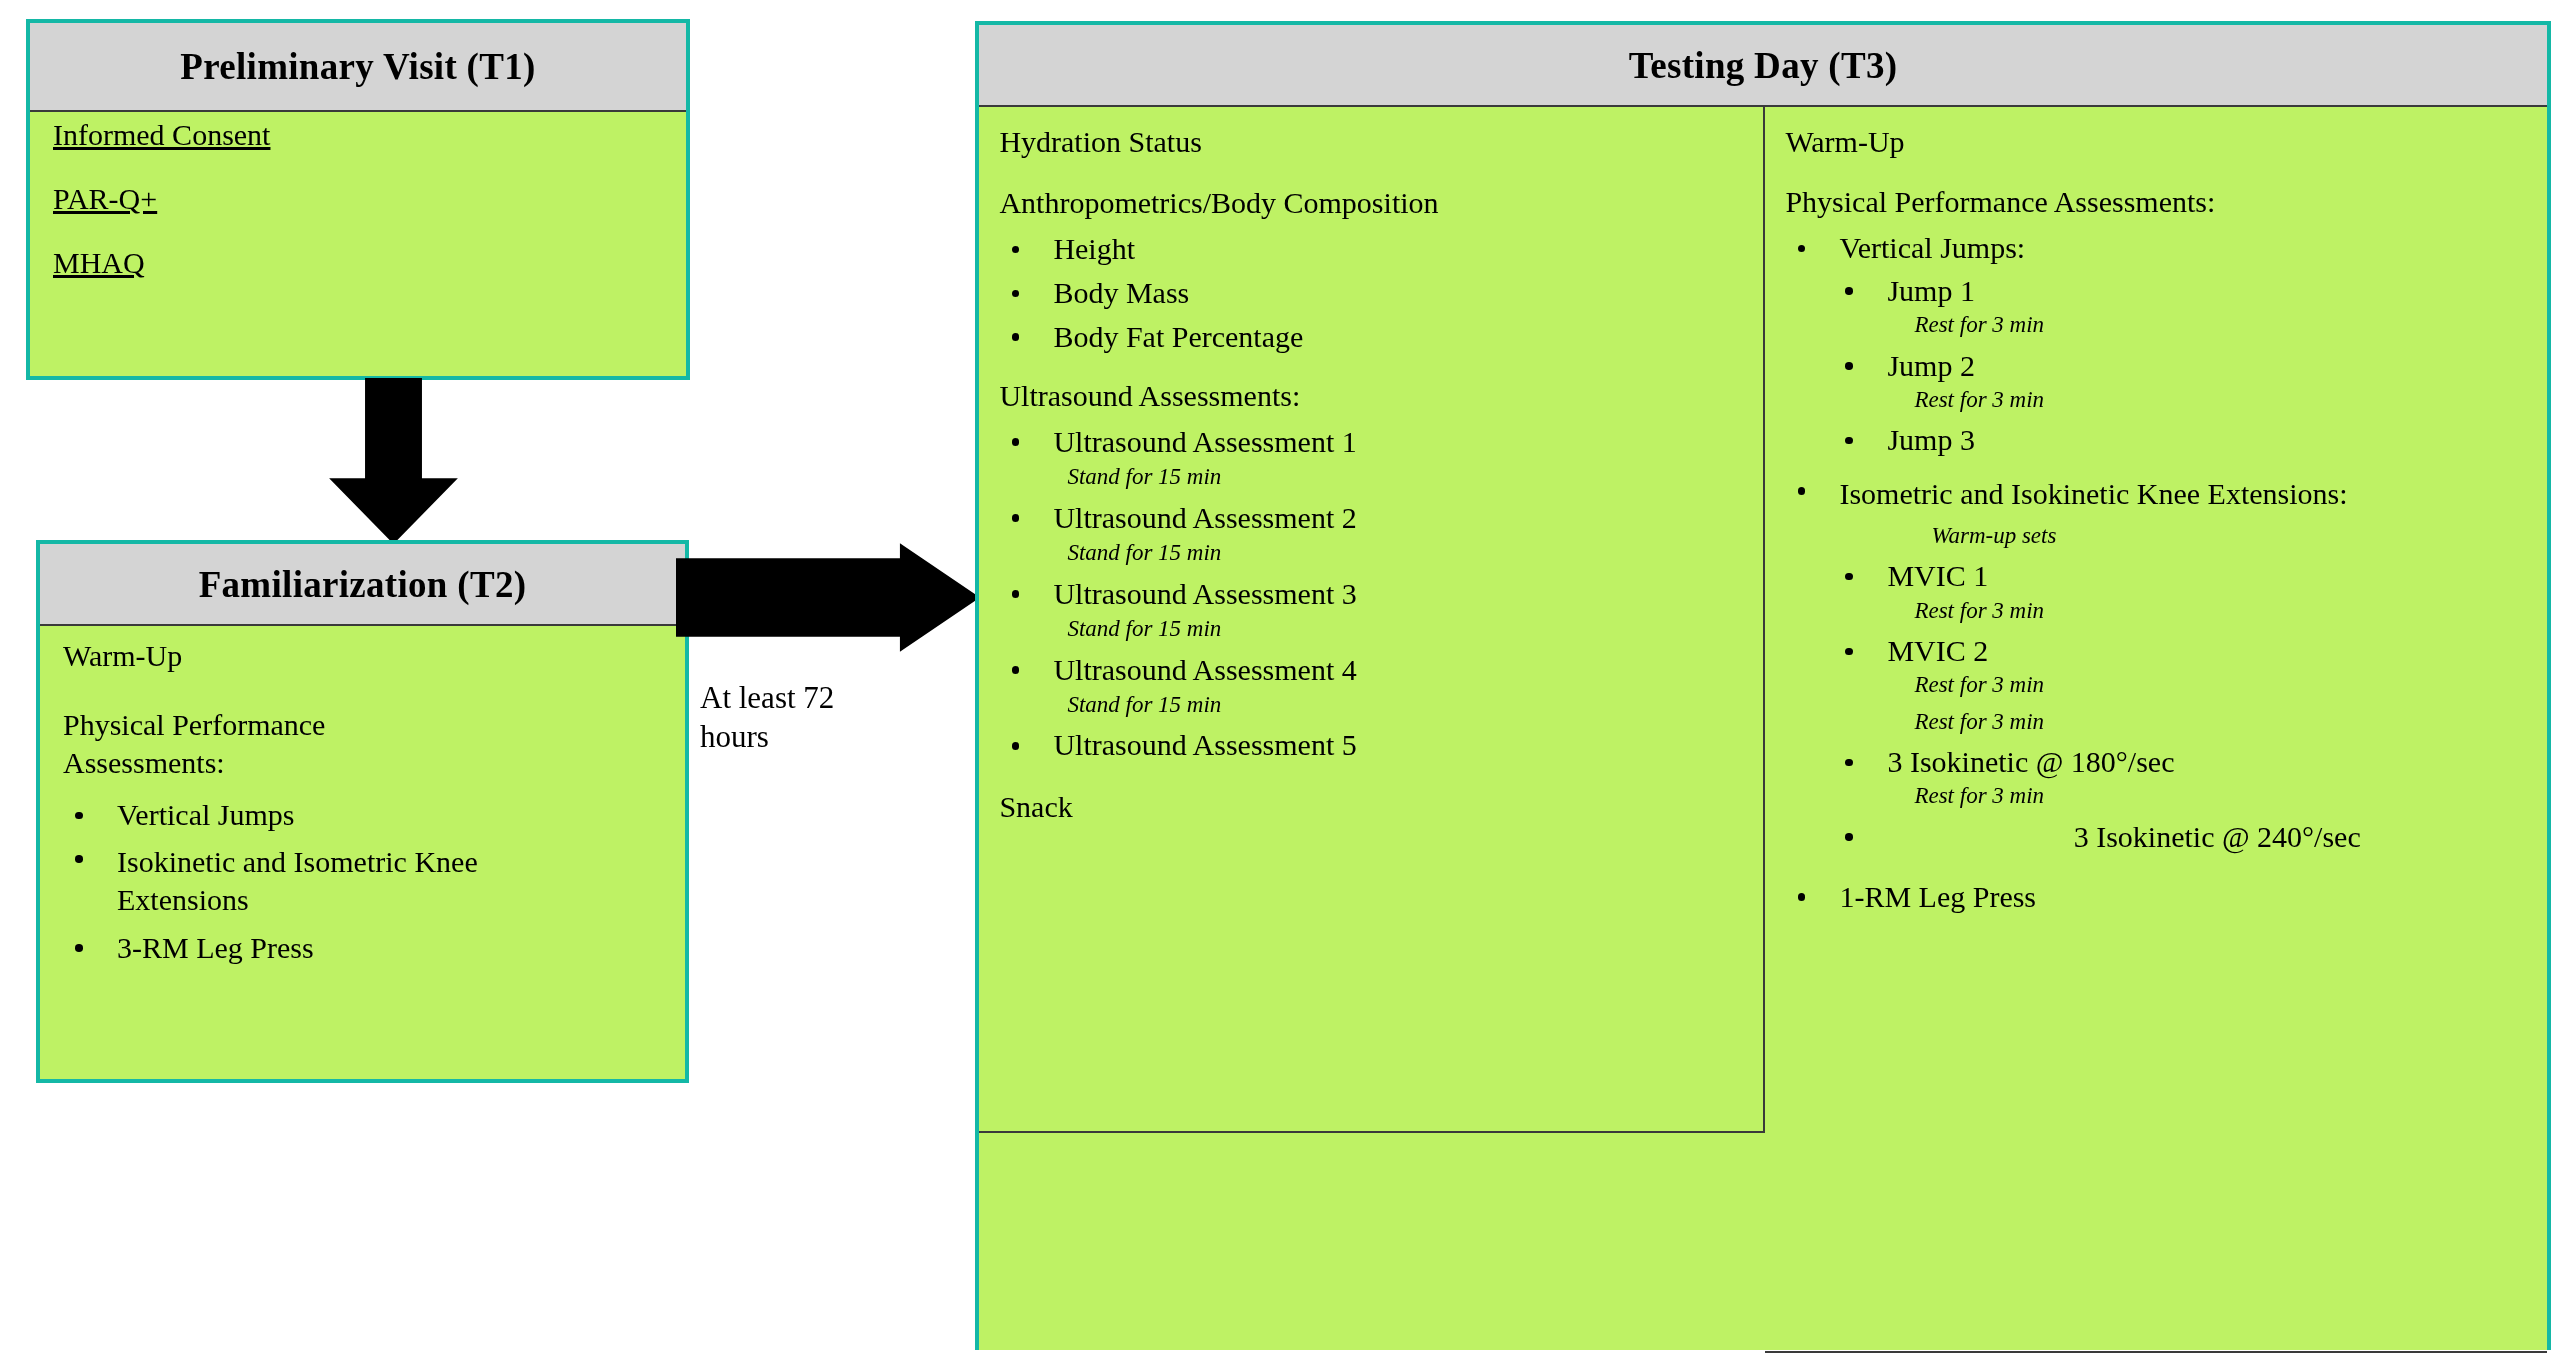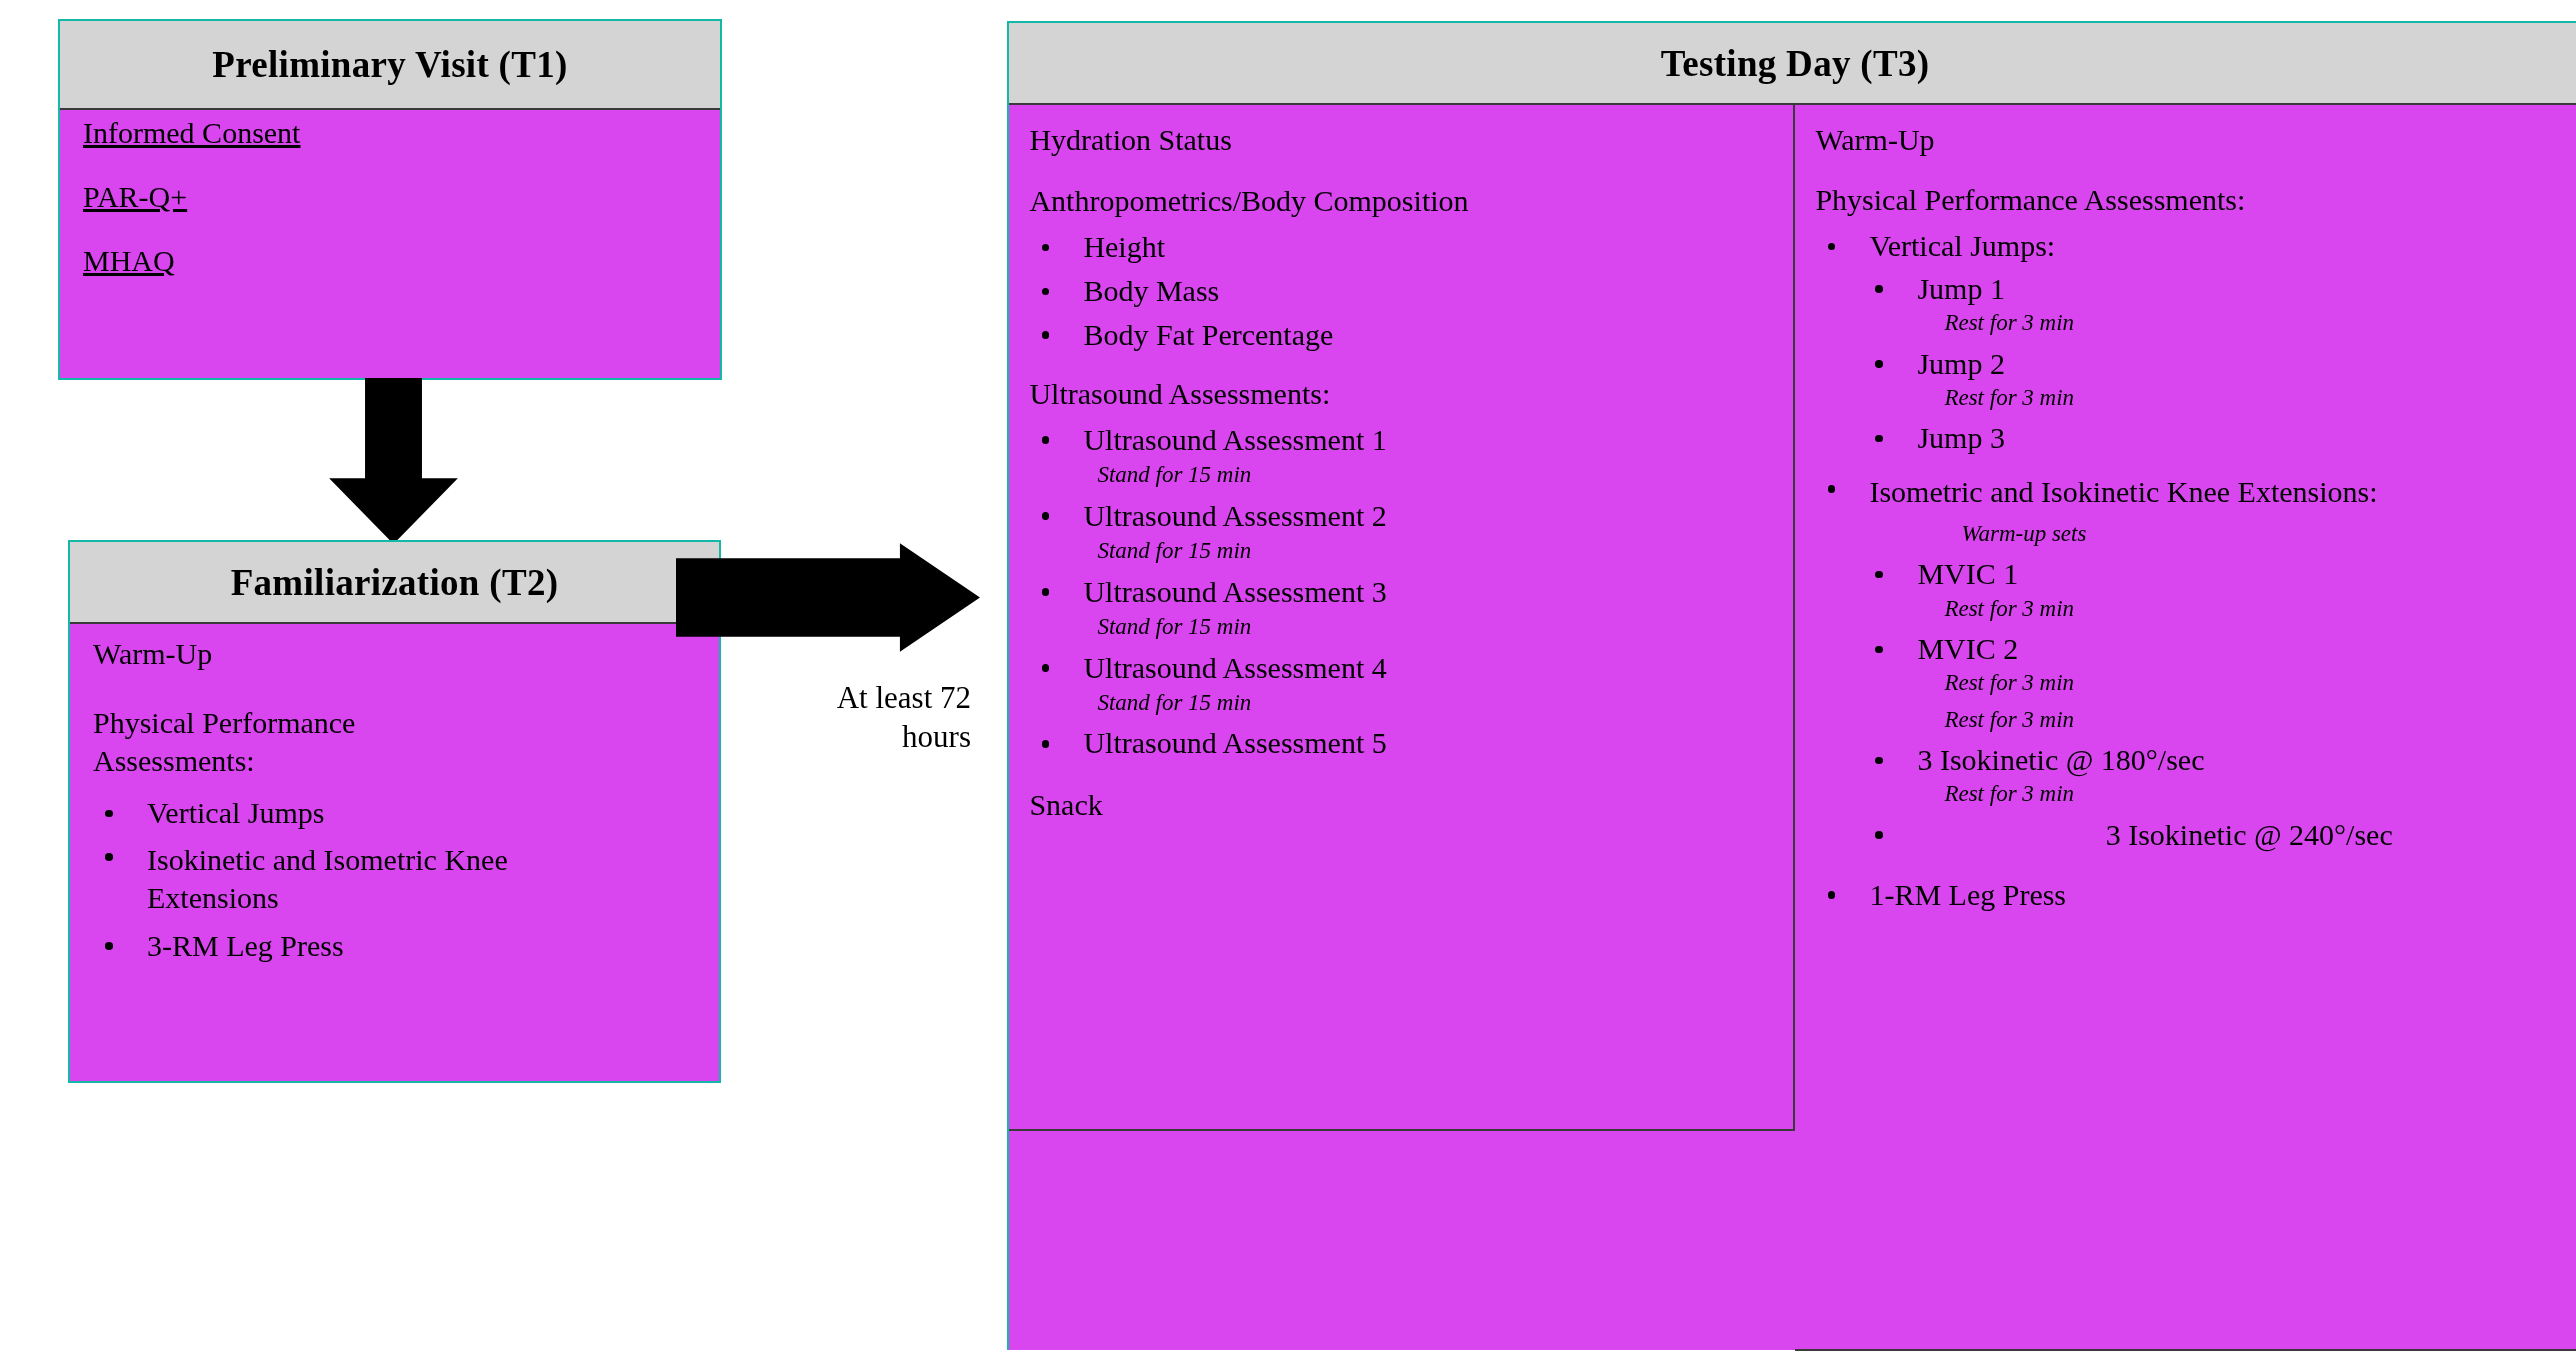--- a/index.html
+++ b/index.html
@@ -13,23 +13,22 @@
     position: relative;
     font-family: "Liberation Serif", "DejaVu Serif", serif;
     color: #000000;
     overflow: hidden;
   }
 
   
   .box {
     position: absolute;
     box-sizing: border-box;
-    background: #d946ef;
-    border: 2px solid #14b8a6;
-    margin-left: 32px;
+    background: #bef264;
+    border: 4px solid #14b8a6;
   }
   .box-header {
     background: #d4d4d4;
     border-bottom: 2px solid #3a3a3a;
     text-align: center;
     font-weight: bold;
     font-size: 37px;
     line-height: 1.0;
     display: flex;
     align-items: center;
@@ -131,24 +130,24 @@
   }
   #arrow-right {
     position: absolute;
     left: 676px;
     top: 543px;
     width: 304px;
     height: 109px;
   }
   #arrow-label {
     position: absolute;
-    left: 740px;
+    left: 700px;
     top: 679px;
     width: 231px;
-    text-align: right;
+    text-align: left;
     font-size: 31px;
     line-height: 1.25;
   }
 </style>
 </head>
 <body>
 
 <div class="box" id="box-t1">
   <div class="box-header">Preliminary Visit (T1)</div>
   <div class="box-body">

